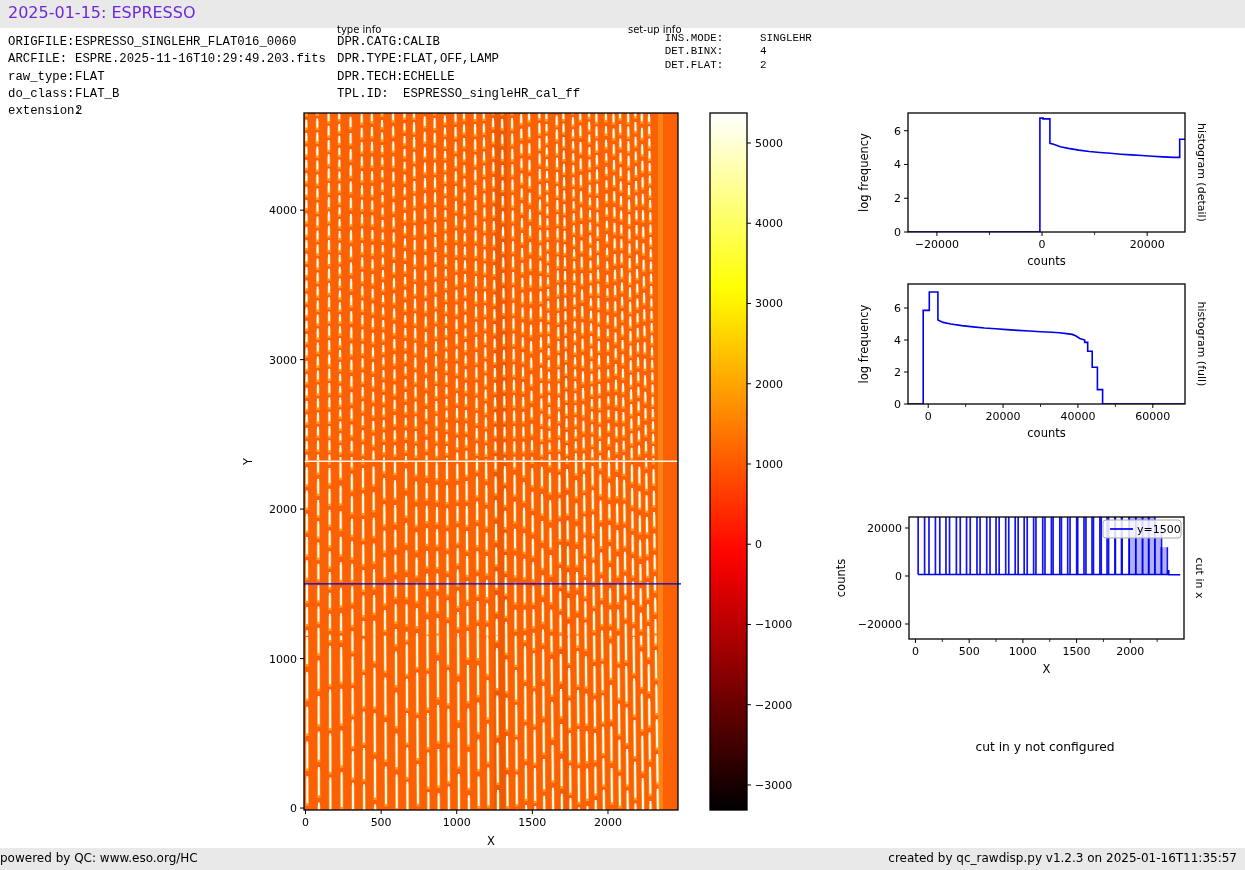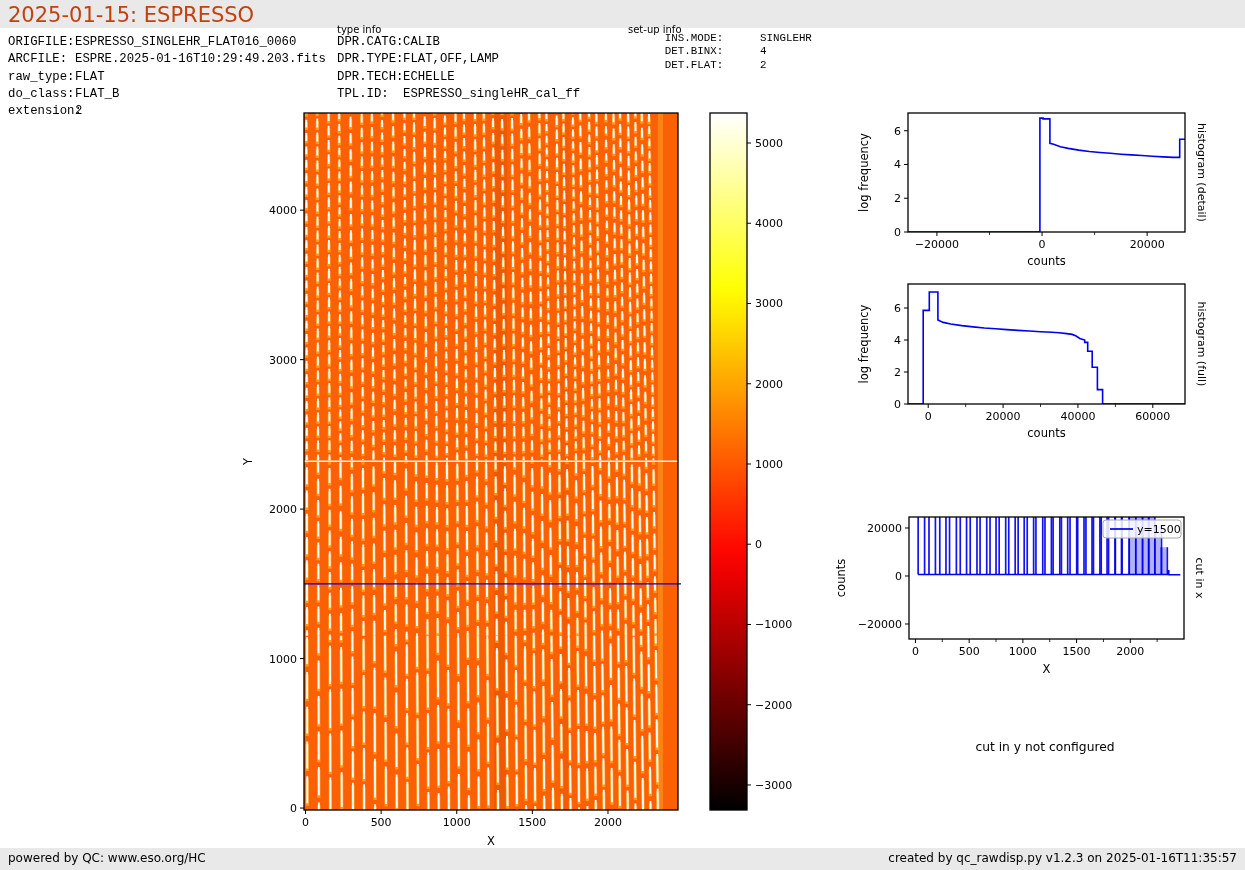--- a/index.html
+++ b/index.html
@@ -1,51 +1,51 @@
 <!DOCTYPE html>
 <html><head>
 <meta charset="utf-8">
 <style>
   html,body{margin:0;padding:0;background:#ffffff;}
   .canvas{position:relative;width:1245px;height:870px;background:#ffffff;
           font-family:"DejaVu Sans",sans-serif;color:#000;overflow:hidden;}
   .band{position:absolute;left:0;width:1245px;background:#e9e9e9;}
   .header-band{top:0;height:28px;}
   .footer-band{top:848px;height:22px;}
-  .page-title{position:absolute;left:8px;top:3px;font-size:21px;color:#c2410c;white-space:nowrap;}
+  .page-title{position:absolute;left:8px;top:3px;font-size:16px;color:#6d28d9;white-space:nowrap;}
   .section-title{position:absolute;top:24px;font-size:10px;white-space:nowrap;}
   .meta{position:absolute;font-size:12.3px;line-height:17.3px;white-space:nowrap;font-family:Liberation Mono, monospace;}
   .meta .lbl{display:inline-block;}
   .file-info{left:8px;top:34px;}
   .file-info .lbl{width:67px;}
   .type-info{left:337px;top:34px;}
   .type-info .lbl{width:66px;}
   .setup-info{left:628px;top:32px;font-size:10.8px;line-height:13.3px;}
   .setup-info .lbl{width:132px;text-align:center;}
   #charts{position:absolute;left:0;top:0;}
   #charts text{font-family:"DejaVu Sans",sans-serif;fill:#000;}
   .note{position:absolute;left:945px;top:740px;width:200px;text-align:center;font-size:12.3px;}
   .footer-text{position:absolute;top:851px;font-size:12px;white-space:nowrap;}
-  .footer-left{left:8px;}
+  .footer-left{left:0;}
   .footer-right{right:8px;text-align:left;}
 </style>
 </head>
 <body>
 
 <div class="canvas">
 
   <div class="band header-band"></div>
 
   <div class="page-title">2025-01-15: ESPRESSO</div>
   <div class="section-title" style="left:337px">type info</div>
   <div class="section-title" style="left:628px">set-up info</div>
 
   <div class="meta file-info">
     <div class="row"><span class="lbl">ORIGFILE:</span><span class="val">ESPRESSO_SINGLEHR_FLAT016_0060</span></div>
-    <div class="row"><span class="lbl">ARCFILE:</span><span class="val">ESPRE.2025-01-16T10:29:49.203.fits</span></div>
+    <div class="row"><span class="lbl">ARCFILE:</span><span class="val">ESPRE.2025-11-16T10:29:49.203.fits</span></div>
     <div class="row"><span class="lbl">raw_type:</span><span class="val">FLAT</span></div>
     <div class="row"><span class="lbl">do_class:</span><span class="val">FLAT_B</span></div>
     <div class="row"><span class="lbl">extension:</span><span class="val">2</span></div>
   </div>
 
   <div class="meta type-info">
     <div class="row"><span class="lbl">DPR.CATG:</span><span class="val">CALIB</span></div>
     <div class="row"><span class="lbl">DPR.TYPE:</span><span class="val">FLAT,OFF,LAMP</span></div>
     <div class="row"><span class="lbl">DPR.TECH:</span><span class="val">ECHELLE</span></div>
     <div class="row"><span class="lbl">TPL.ID:</span><span class="val">ESPRESSO_singleHR_cal_ff</span></div>

